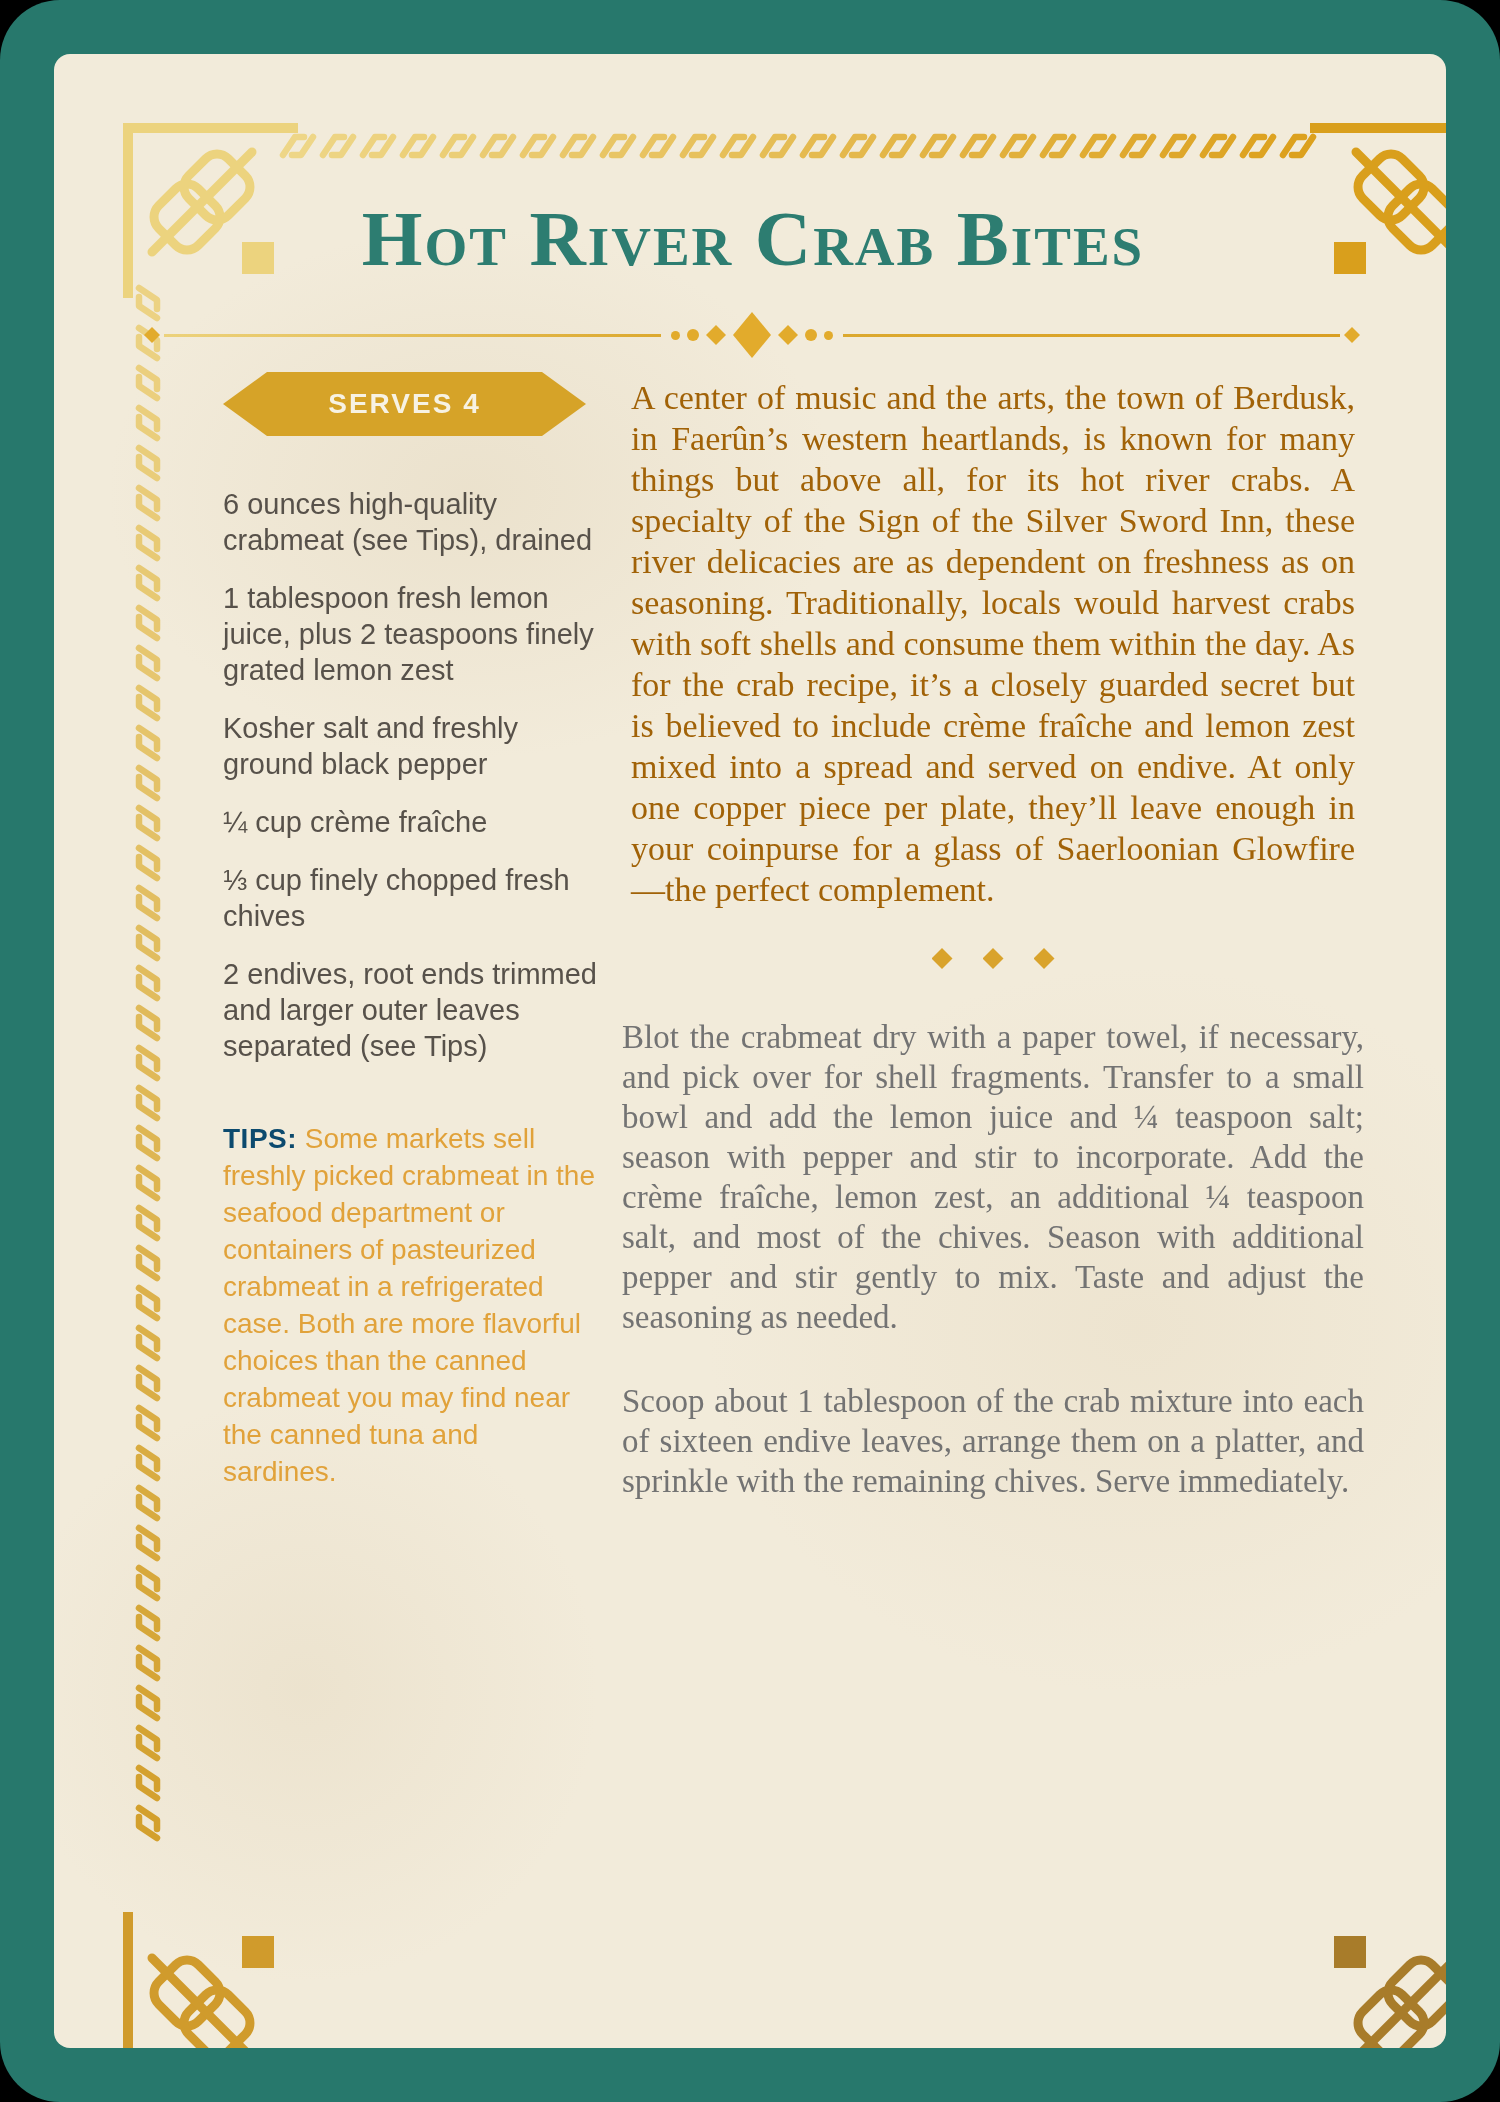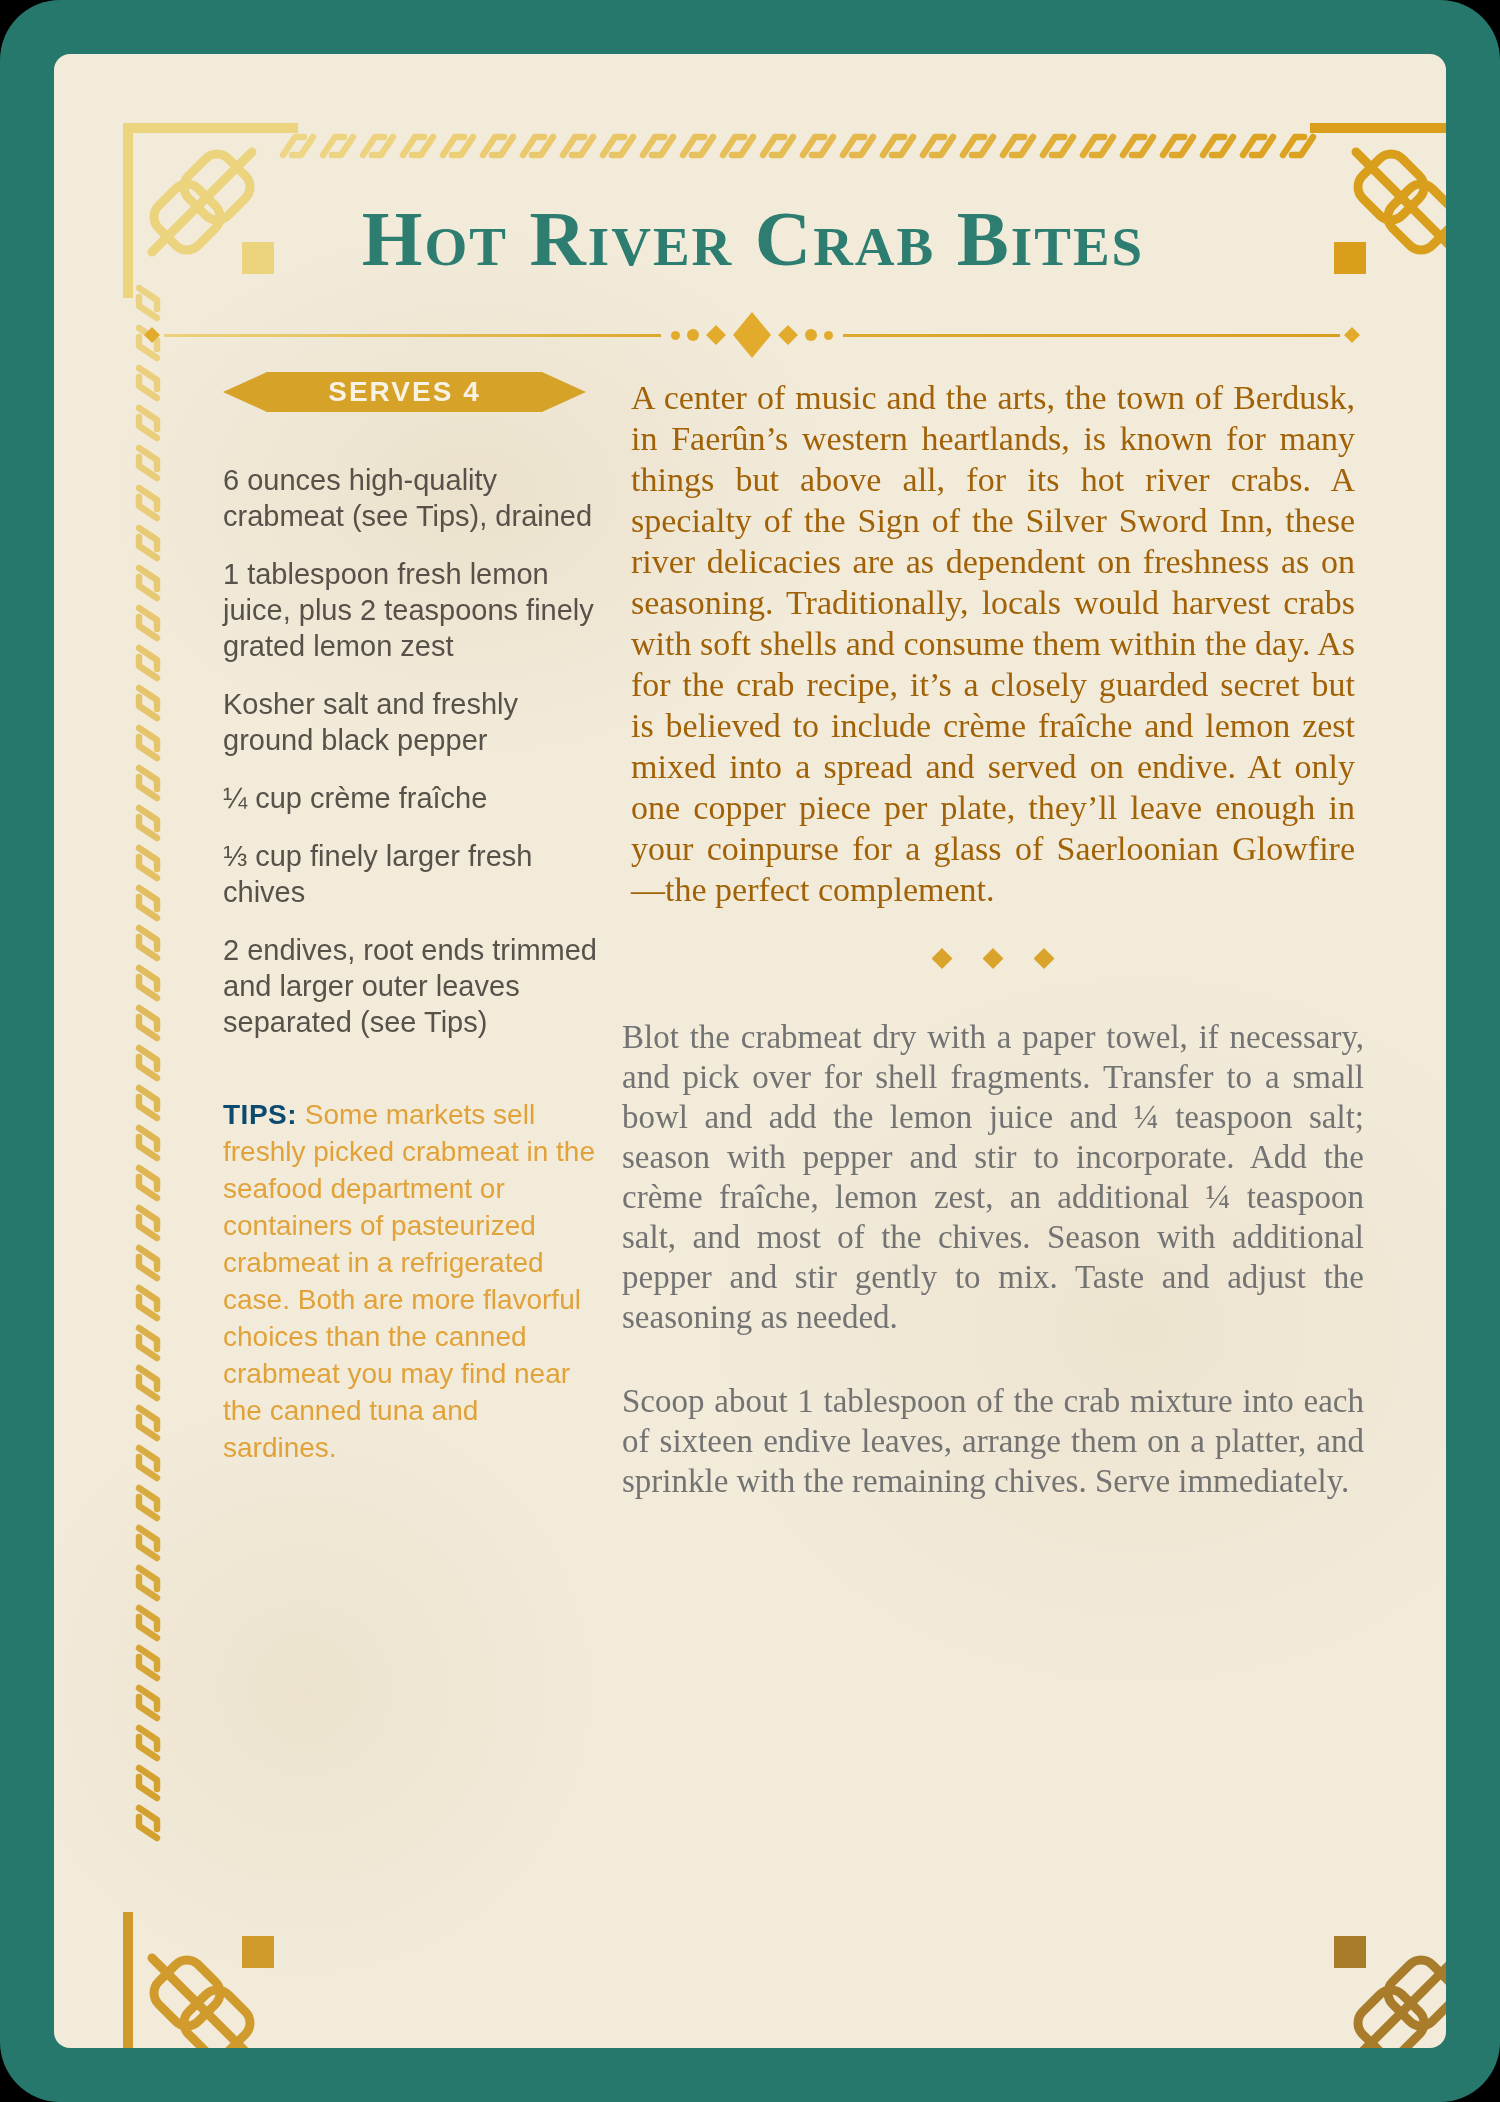--- a/index.html
+++ b/index.html
@@ -36,21 +36,21 @@
   .dot{display:inline-block;background:#e2ab2c;border-radius:50%;}
   .orn{display:flex;align-items:center;gap:7px;margin:0 10px;}
   .cap-d{width:16px;height:16px;margin:0 0 0 -2px;}
   .divider .cap-left{margin-right:4px;}
   .divider .cap-right{margin-left:4px;}
 
   
   .col-left{position:absolute;left:169px;top:318px;width:376px;}
   .col-right{position:absolute;left:568px;top:314px;width:742px;}
 
-  .ribbon{width:363px;height:40px;background:#d6a328;margin-bottom:50px;
+  .ribbon{width:363px;height:64px;background:#d6a328;margin-bottom:50px;
      clip-path:polygon(0 50%,44px 0,calc(100% - 44px) 0,100% 50%,calc(100% - 44px) 100%,44px 100%);
      display:flex;align-items:center;justify-content:center;}
   .ribbon span{color:#f7f2e3;font-weight:700;font-size:28px;letter-spacing:2px;}
 
   .ing{font-size:29px;line-height:36px;color:#57514a;margin:0 0 22px 0;}
   .tips{margin-top:56px;}
   .tip{font-size:28px;line-height:37px;color:#e1a23a;margin:0 0 40px 0;}
   .tips-label{font-weight:700;color:#0c4a6e;letter-spacing:.5px;}
 
   .intro{font-family:"Liberation Serif",serif;font-size:34px;line-height:41px;color:#a16207;
@@ -226,21 +226,21 @@
       </div>
 
       <div class="col-left">
         <div class="ribbon">
           <span>SERVES 4</span>
         </div>
         <p class="ing">6 ounces high-quality crabmeat (see Tips), drained</p>
         <p class="ing">1 tablespoon fresh lemon juice, plus 2 teaspoons finely grated lemon zest</p>
         <p class="ing">Kosher salt and freshly ground black pepper</p>
         <p class="ing">¼ cup crème fraîche</p>
-        <p class="ing">⅓ cup finely larger fresh chives</p>
+        <p class="ing">⅓ cup finely chopped fresh chives</p>
         <p class="ing">2 endives, root ends trimmed and larger outer leaves separated (see Tips)</p>
 
         <div class="tips">
           <p class="tip"><span class="tips-label">TIPS:</span> <span>Some markets sell freshly picked crabmeat in the seafood department or containers of pasteurized crabmeat in a refrigerated case. Both are more flavorful choices than the canned crabmeat you may find near the canned tuna and sardines.</span></p>
         </div>
       </div>
 
       <div class="col-right">
         <p class="intro">A center of music and the arts, the town of Berdusk, in Faerûn’s western heartlands, is known for many things but above all, for its hot river crabs. A specialty of the Sign of the Silver Sword Inn, these river delicacies are as dependent on freshness as on seasoning. Traditionally, locals would harvest crabs with soft shells and consume them within the day. As for the crab recipe, it’s a closely guarded secret but is believed to include crème fraîche and lemon zest mixed into a spread and served on endive. At only one copper piece per plate, they’ll leave enough in your coinpurse for a glass of Saerloonian Glowfire—the perfect complement.</p>
         <div class="sep3">

